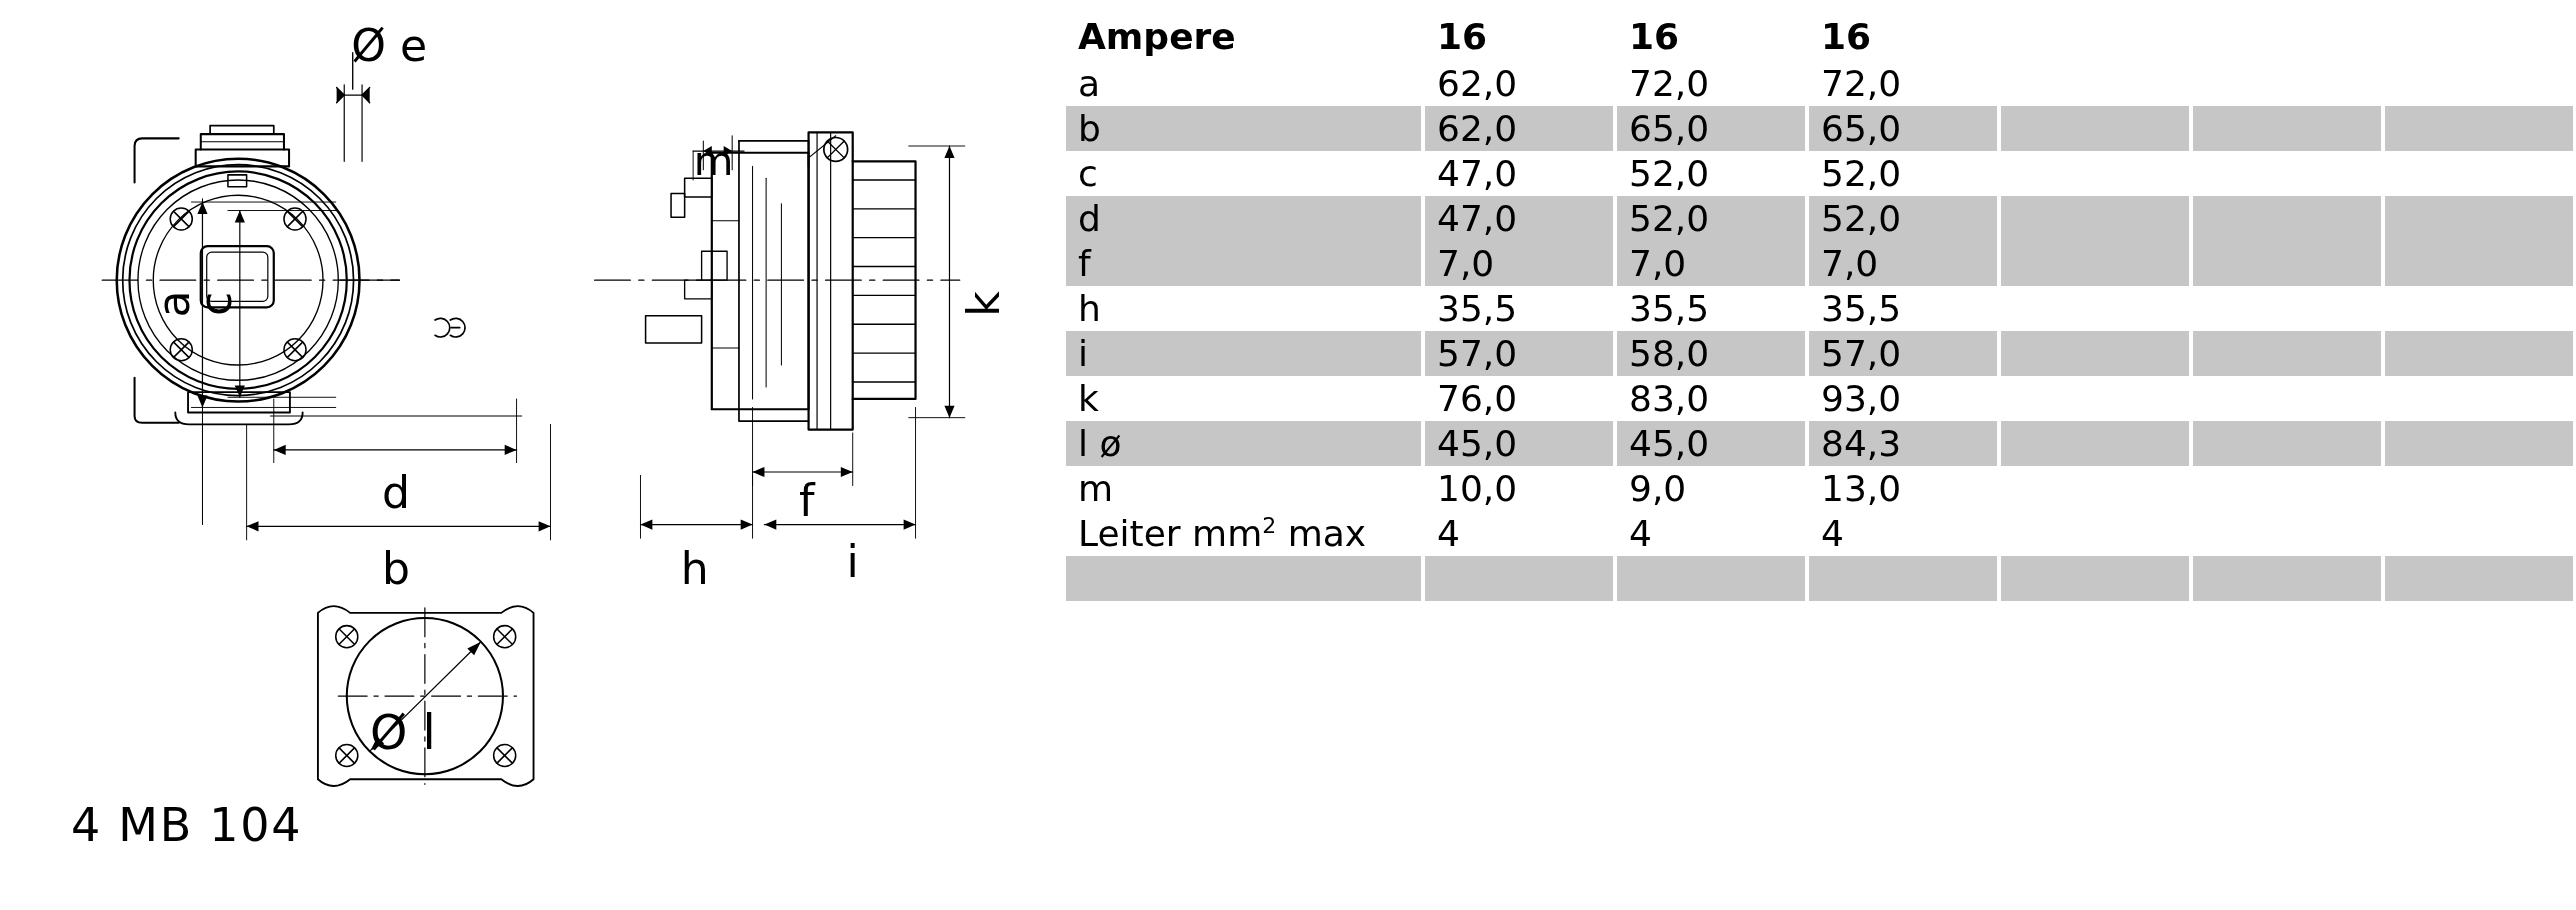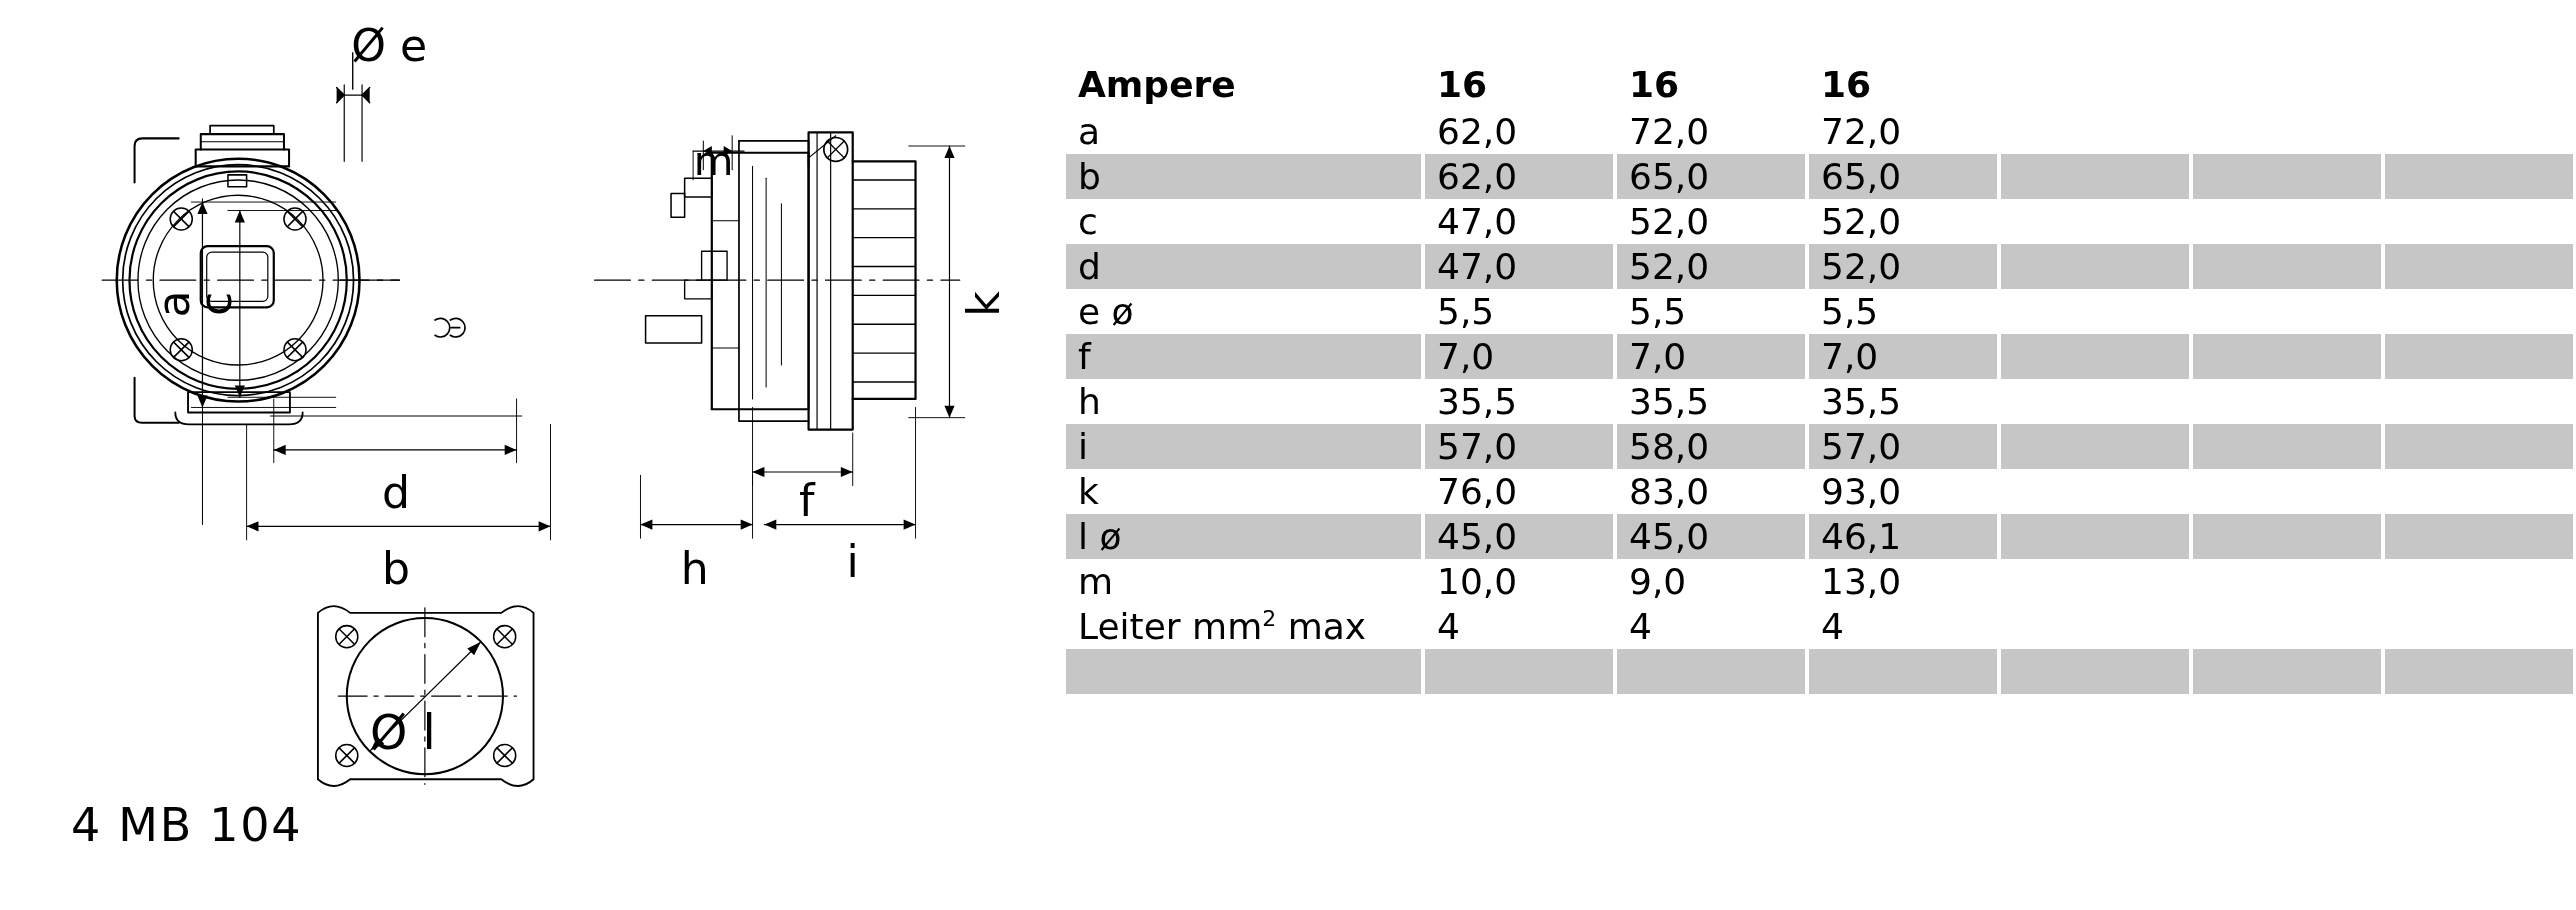--- a/index.html
+++ b/index.html
@@ -49,21 +49,20 @@
     top: 0px;
     width: 1510px;
     height: 910px;
   }
   table.spec {
     border-collapse: collapse;
     table-layout: fixed;
     width: 1510px;
     font-size: 36px;
     line-height: 1.0;
-    margin-top: 48px;
   }
   table.spec col.c-label { width: 357px; }
   table.spec col.c-val   { width: 192px; }
   table.spec td {
     padding: 0 0 0 12px;
     height: 45px;
     vertical-align: middle;
     border-right: 4.2px solid #ffffff;
     white-space: nowrap;
   }
@@ -356,29 +355,20 @@
           </tr>
           <tr class="band">
             <td class="label">d</td>
             <td class="val">47,0</td>
             <td class="val">52,0</td>
             <td class="val">52,0</td>
             <td class="val"></td>
             <td class="val"></td>
             <td class="val"></td>
           </tr>
-          <tr>
-            <td class="label">e ø</td>
-            <td class="val">5,5</td>
-            <td class="val">5,5</td>
-            <td class="val">5,5</td>
-            <td class="val"></td>
-            <td class="val"></td>
-            <td class="val"></td>
-          </tr>
           <tr class="band">
             <td class="label">f</td>
             <td class="val">7,0</td>
             <td class="val">7,0</td>
             <td class="val">7,0</td>
             <td class="val"></td>
             <td class="val"></td>
             <td class="val"></td>
           </tr>
           <tr>
@@ -405,21 +395,21 @@
             <td class="val">83,0</td>
             <td class="val">93,0</td>
             <td class="val"></td>
             <td class="val"></td>
             <td class="val"></td>
           </tr>
           <tr class="band">
             <td class="label">l ø</td>
             <td class="val">45,0</td>
             <td class="val">45,0</td>
-            <td class="val">46,1</td>
+            <td class="val">84,3</td>
             <td class="val"></td>
             <td class="val"></td>
             <td class="val"></td>
           </tr>
           <tr>
             <td class="label">m</td>
             <td class="val">10,0</td>
             <td class="val">9,0</td>
             <td class="val">13,0</td>
             <td class="val"></td>

